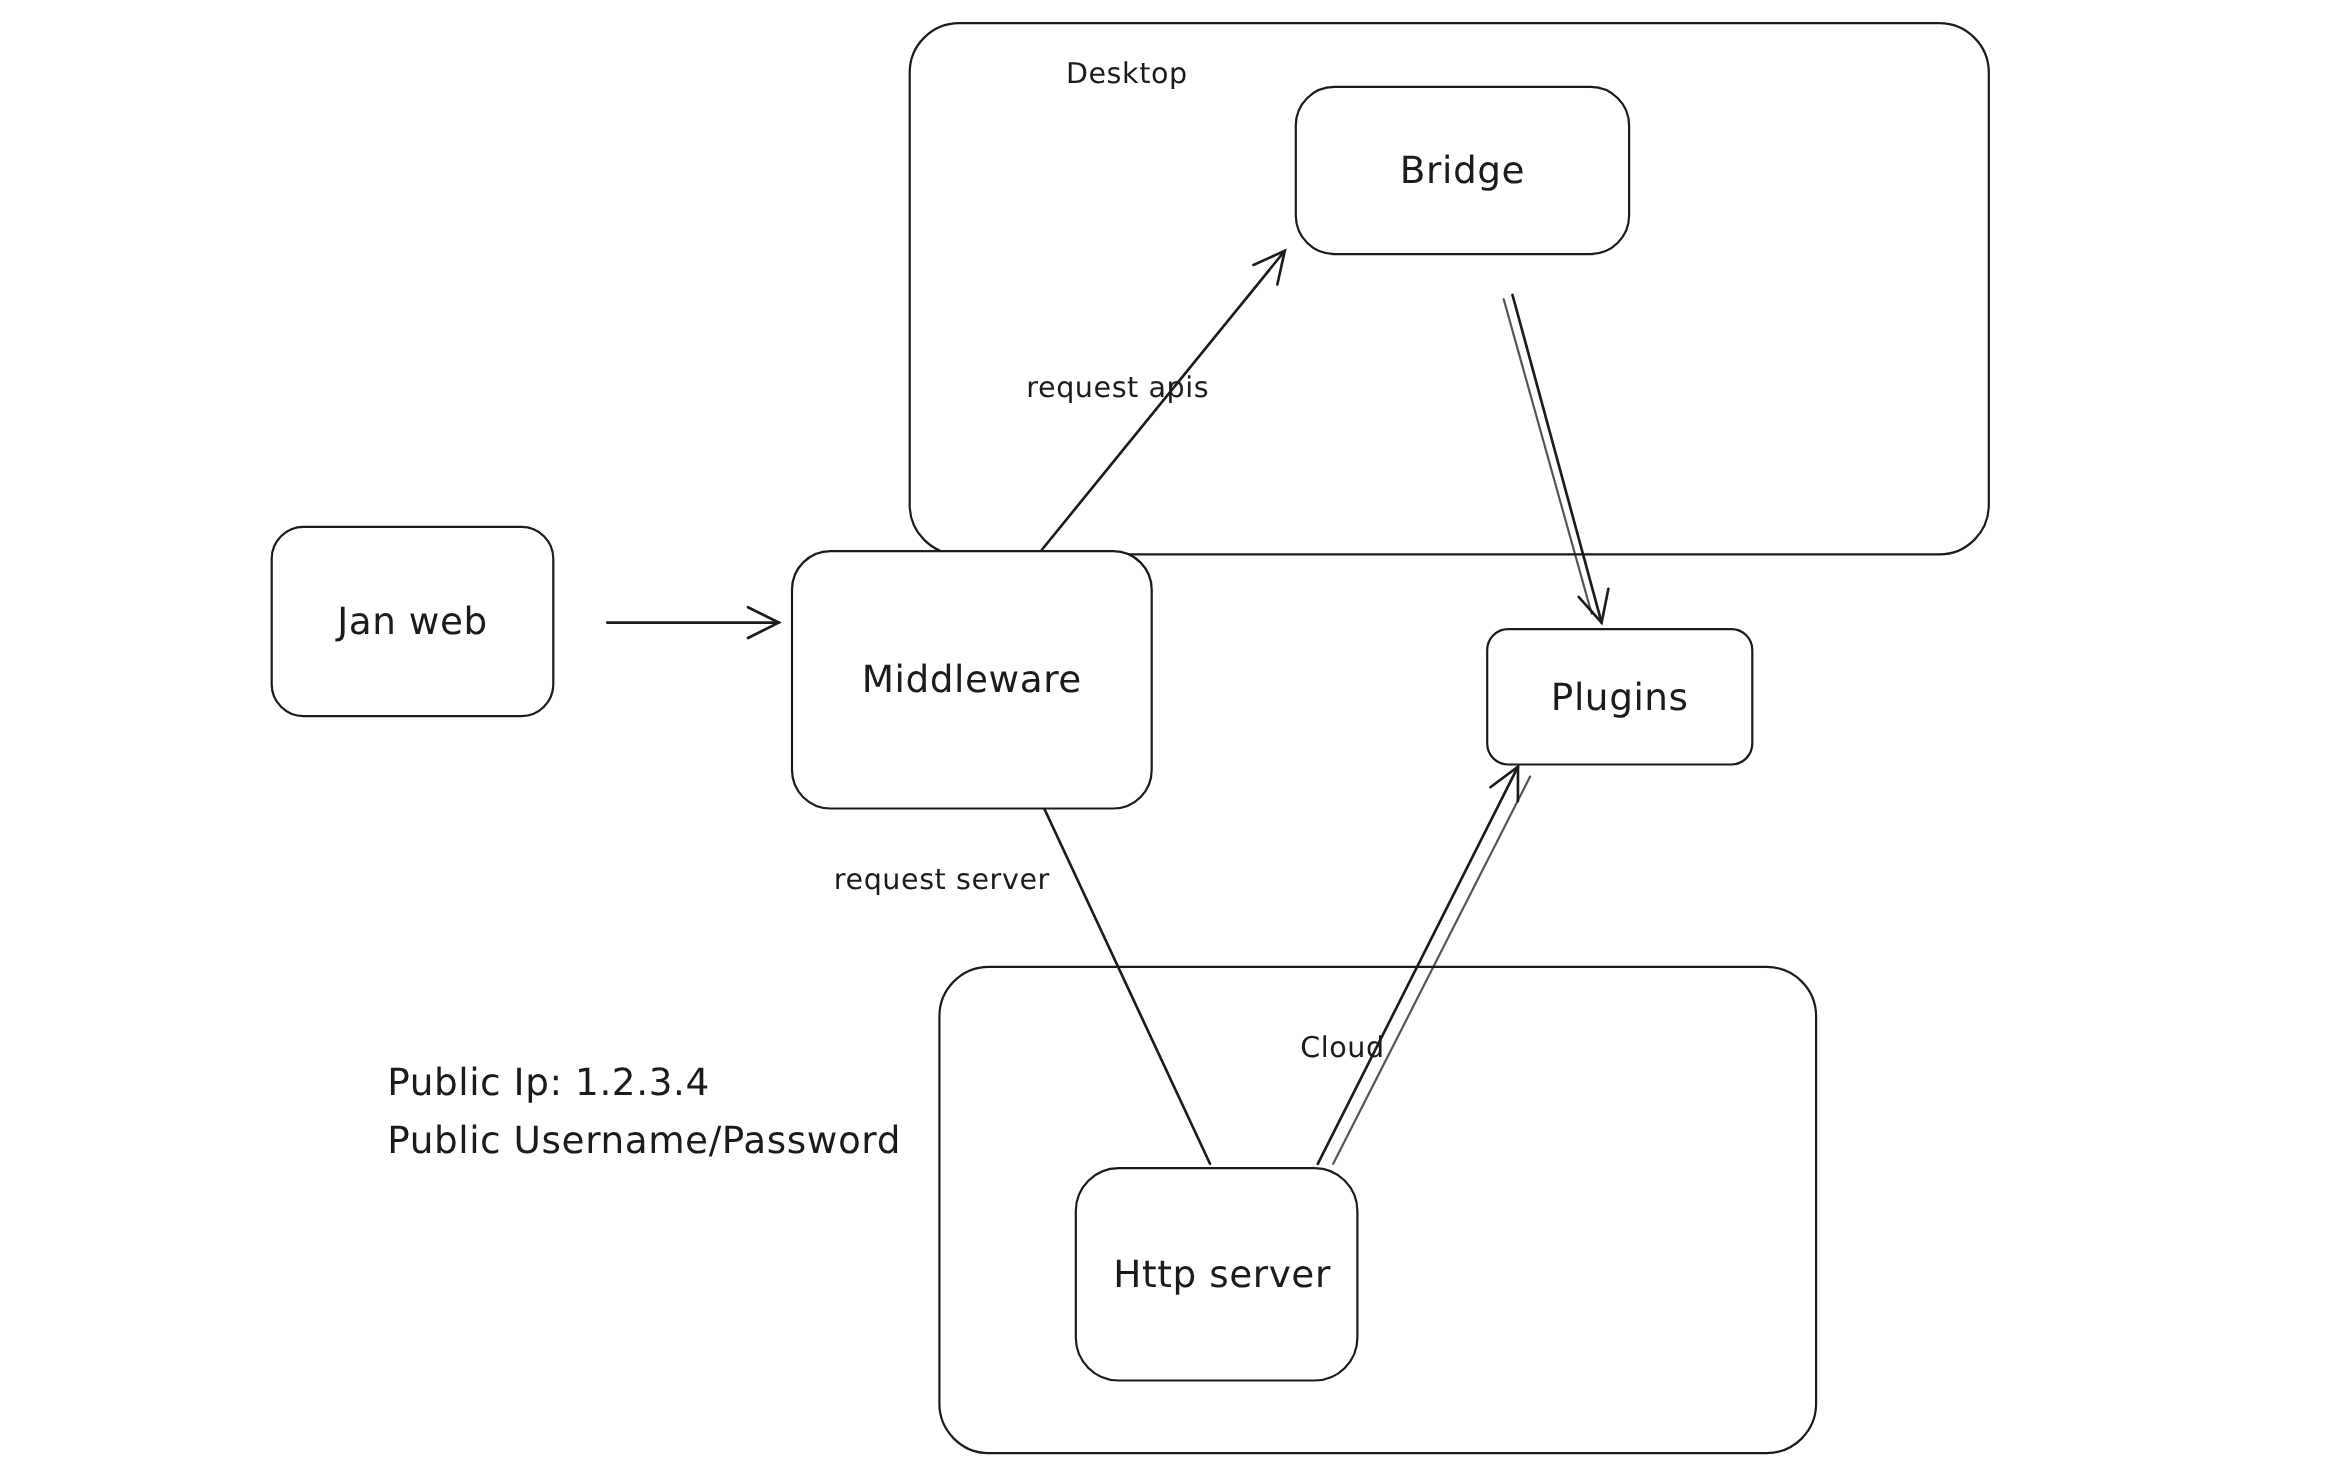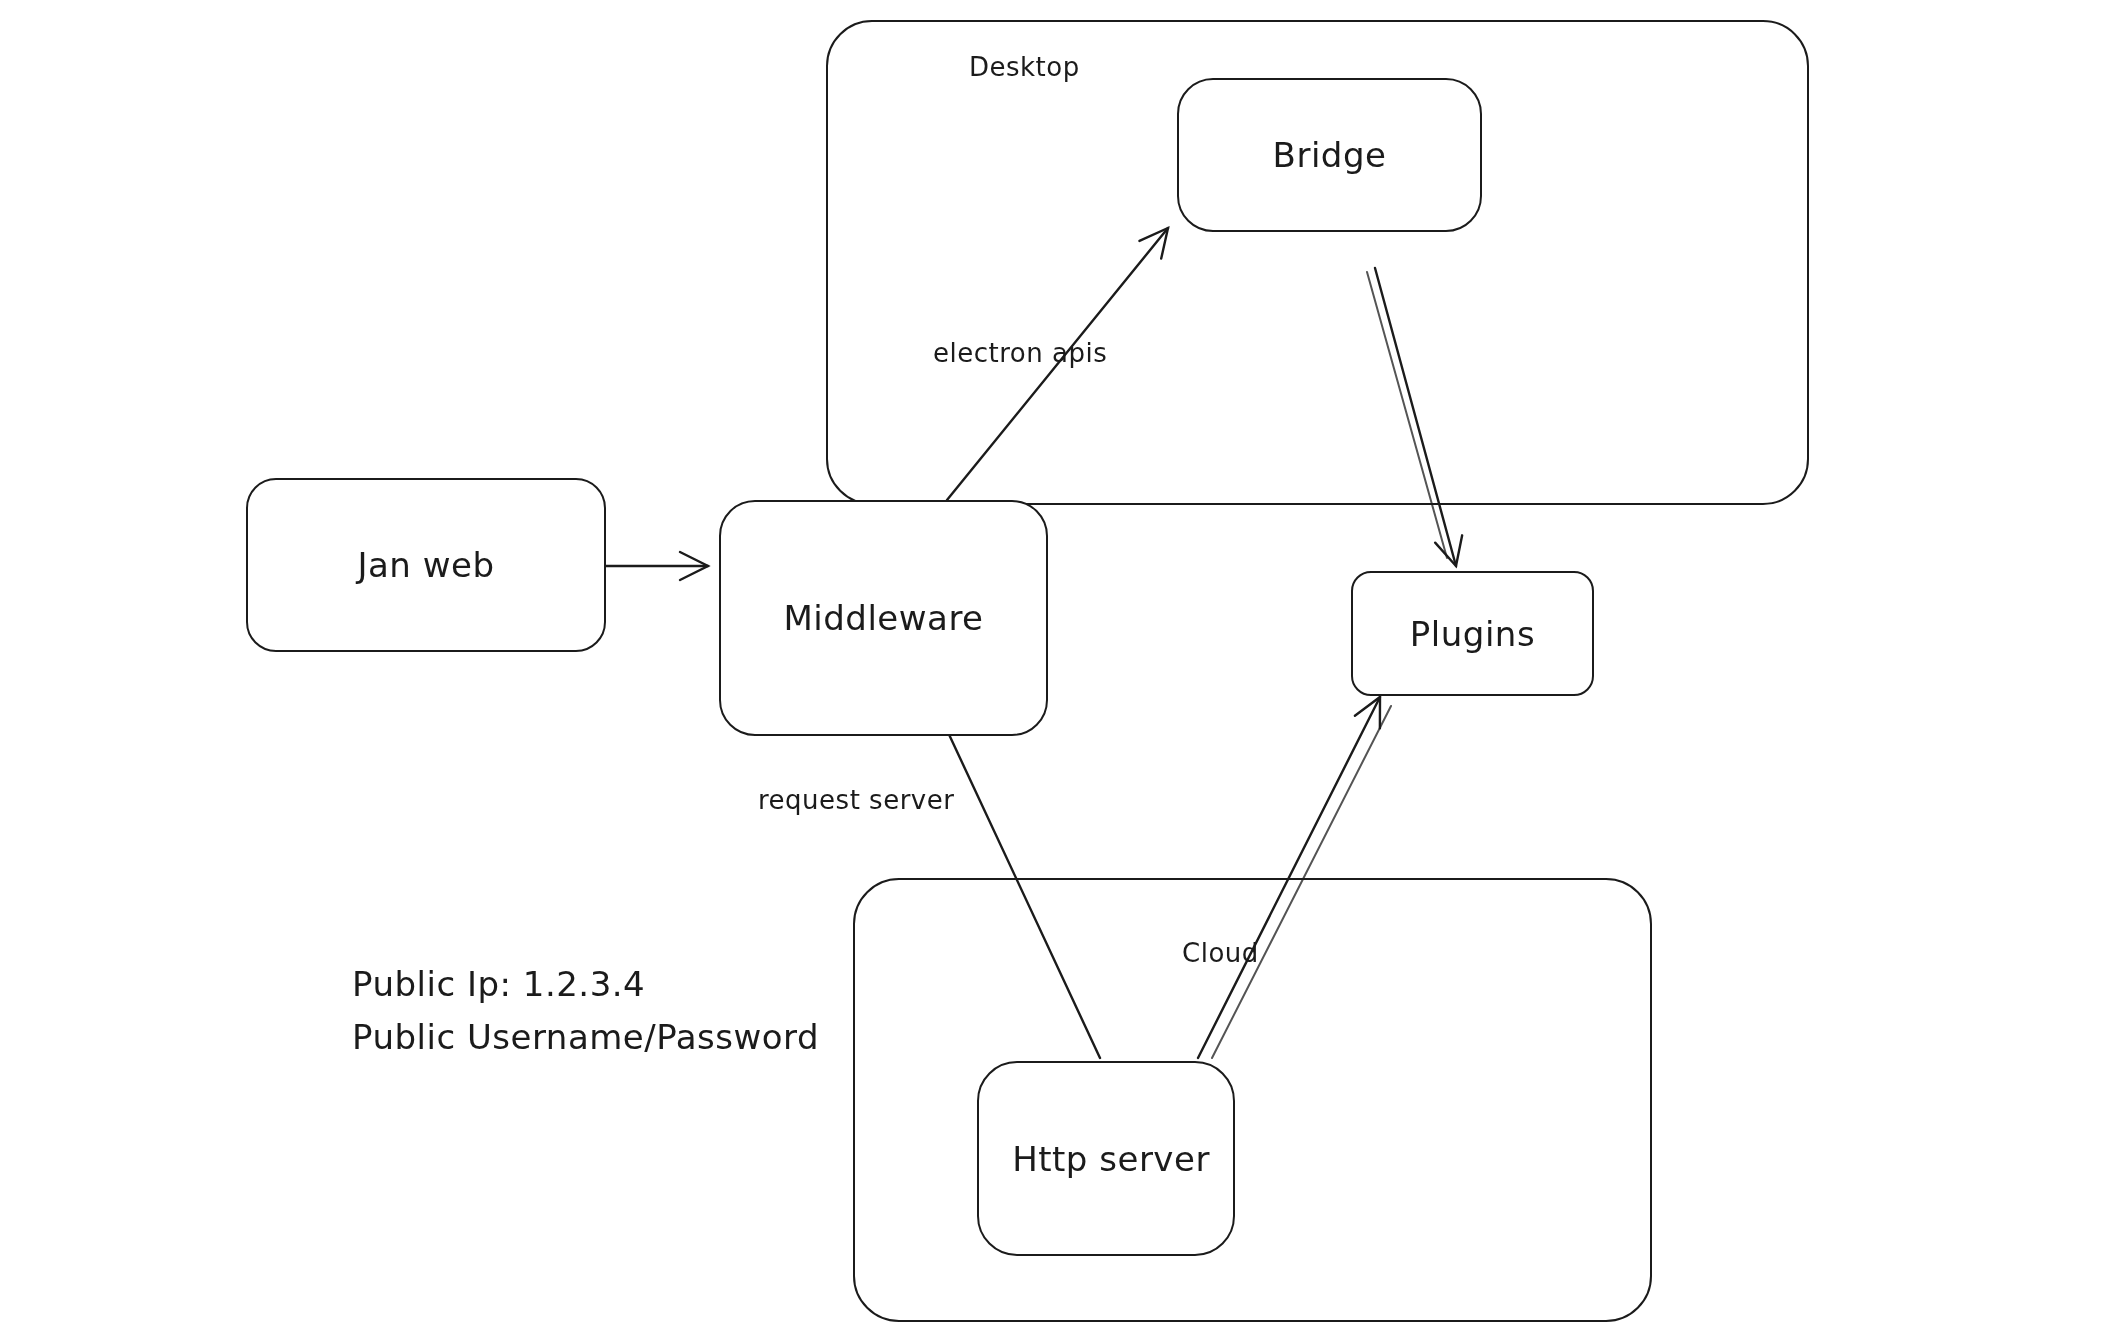--- a/index.html
+++ b/index.html
@@ -99,21 +99,21 @@
     <g>
       <line x1="932" y1="698" x2="1100" y2="1058"></line>
     </g>
 
     <g>
       <line x1="1198" y1="1058" x2="1380" y2="697" marker-end="url(#arrowhead)"></line>
       <line class="overdraw" x1="1212" y1="1058" x2="1391" y2="706"></line>
     </g>
   </svg>
 
-  <div class="node-box" style="left:246px; top:478px; width:360px; height:174px; border-radius:30px;">
+  <div class="node-box" style="left:246px; top:478px; width:258px; height:174px; border-radius:30px;">
     <span>Jan web</span>
   </div>
 
   <div class="node-box" style="left:719px; top:500px; width:329px; height:236px; border-radius:36px;">
     <span>Middleware</span>
   </div>
 
   <div class="node-box" style="left:1177px; top:78px; width:305px; height:154px; border-radius:36px;">
     <span>Bridge</span>
   </div>
@@ -123,21 +123,21 @@
   </div>
 
   <div class="node-box" style="left:977px; top:1061px; width:258px; height:195px; border-radius:40px;padding-left:10px;">
     <span>Http server</span>
   </div>
 
   <div class="txt-label" style="left:969px; top:52px;">Desktop</div>
 
   <div class="txt-label" style="left:1182px; top:938px;">Cloud</div>
 
-  <div class="txt-label" style="left:933px; top:338px;">electron apis</div>
+  <div class="txt-label" style="left:933px; top:338px;">request apis</div>
 
   <div class="txt-label" style="left:758px; top:785px;">request server</div>
 
   <div class="annotation-block" style="left:352px; top:958px;">
     <div>Public Ip: 1.2.3.4</div>
     <div>Public Username/Password</div>
   </div>
 
 </div>
 

